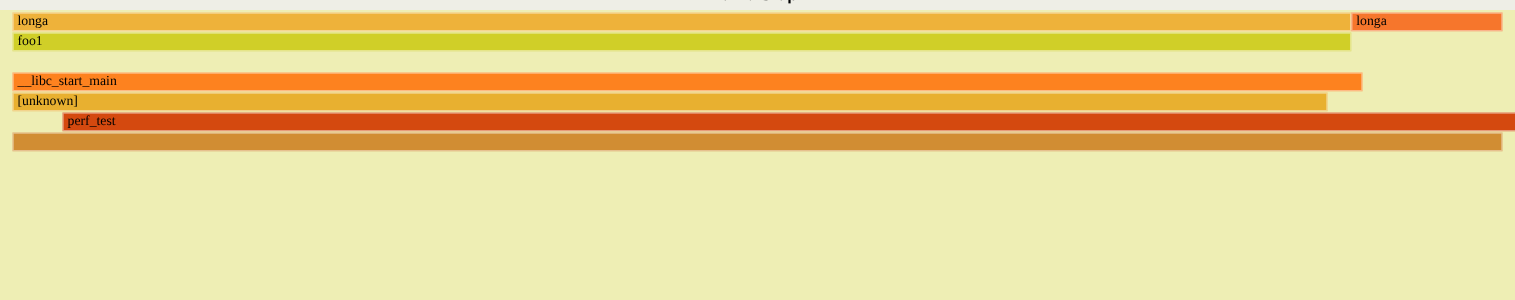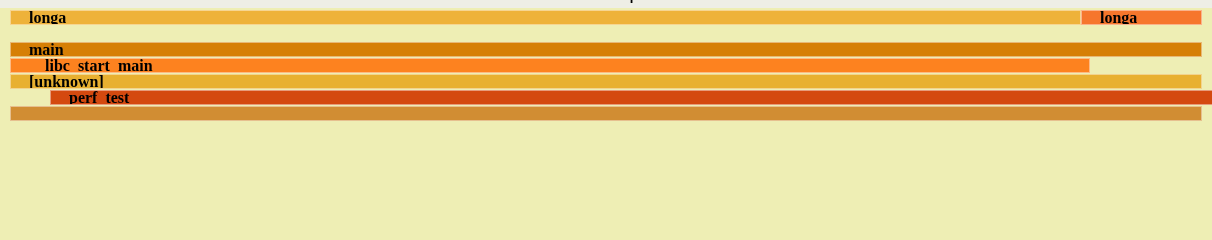--- a/index.html
+++ b/index.html
@@ -61,28 +61,27 @@
     box-sizing: border-box;
     height: 15px;
     border: 1px solid rgba(255, 255, 255, 0.45);
     overflow: hidden;
     white-space: nowrap;
     cursor: pointer;
   }
 
   .frame-label {
     display: block;
-    padding-left: 18px;
-    font-size: 16px;
+    padding-left: 3px;
+    font-size: 11px;
     line-height: 13px;
     color: #000000;
     white-space: nowrap;
     overflow: hidden;
     pointer-events: none;
-    font-weight: bold;
   }
 
   .details-bar {
     position: absolute;
     left: 10px;
     bottom: 4px;
     width: 1192px;
     height: 14px;
     font-family: "Liberation Sans", "DejaVu Sans", sans-serif;
     font-size: 12px;
@@ -101,28 +100,28 @@
 
   <div class="chart-title">Flame Graph</div>
 
   <div class="frames-layer">
       <div class="frame" style="left: 10px; top: 106px; width: 1192px; background: rgb(209, 141, 51);">
         <span class="frame-label"></span>
       </div>
       <div class="frame" style="left: 10px; top: 90px; width: 1192px; background: rgb(212, 73, 15); margin-left: 40px;">
         <span class="frame-label">perf_test</span>
       </div>
-      <div class="frame" style="left: 10px; top: 74px; width: 1192px; background: rgb(232, 176, 48);">
+      <div class="frame" style="left: 10px; top: 74px; width: 1052px; background: rgb(232, 176, 48);">
         <span class="frame-label">[unknown]</span>
       </div>
       <div class="frame" style="left: 10px; top: 58px; width: 1080px; background: rgb(253, 130, 31);">
         <span class="frame-label">__libc_start_main</span>
       </div>
-      <div class="frame" style="left: 10px; top: 42px; width: 1192px; background: rgb(214, 127, 5);">
-        <span class="frame-label">main</span>
+      <div class="frame" style="left: 10px; top: 26px; width: 1071px; background: rgb(208, 207, 40);">
+        <span class="frame-label">foo1</span>
       </div>
       <div class="frame" style="left: 10px; top: 10px; width: 1071px; background: rgb(238, 178, 58);">
         <span class="frame-label">longa</span>
       </div>
       <div class="frame" style="left: 1081px; top: 10px; width: 121px; background: rgb(246, 118, 44);">
         <span class="frame-label">longa</span>
       </div>
     </div>
 
   <div class="details-bar"></div>

